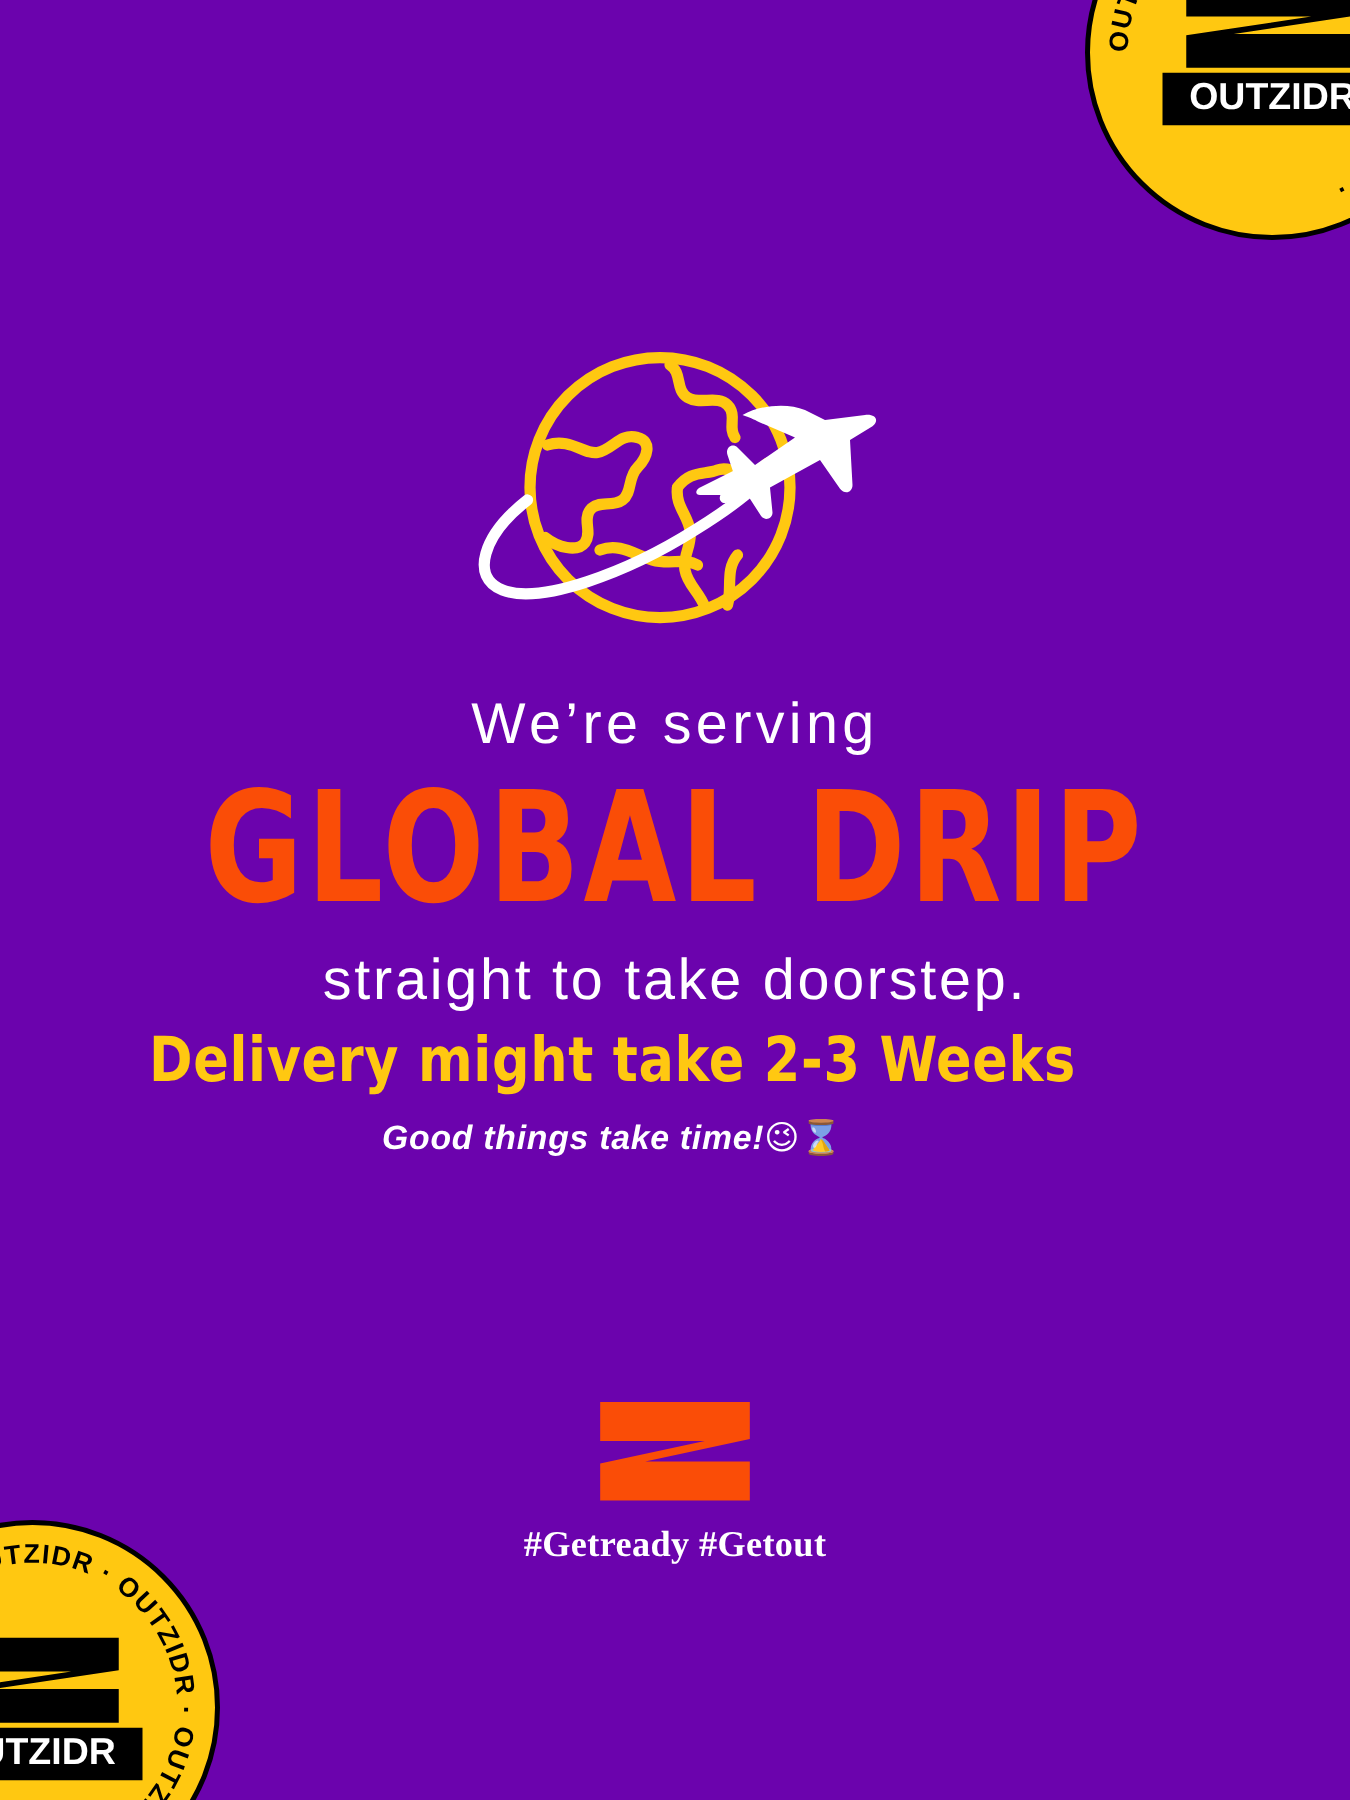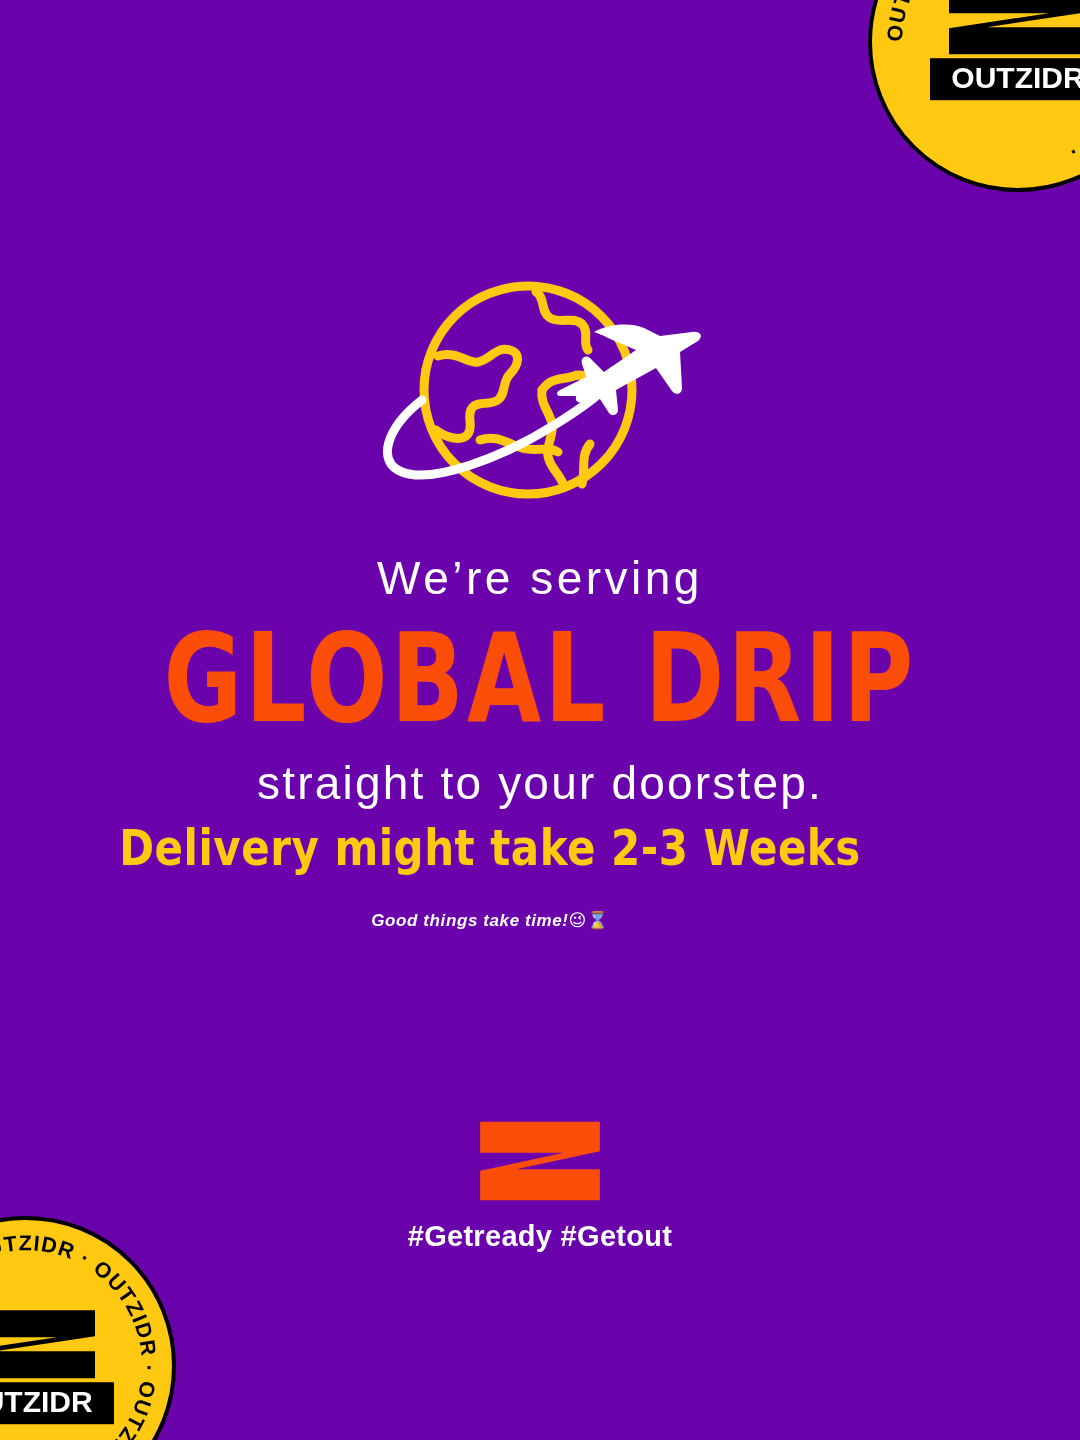--- a/index.html
+++ b/index.html
@@ -134,39 +134,40 @@
     font-size: 42px;
     font-weight: 700;
     letter-spacing: 0.5px;
     line-height: 1.15;
     margin: 0;
     transform: scaleY(1.18);
     transform-origin: center top;
   }
   #delivery-note {
     color: #ffffff;
-    font-size: 17px;
+    font-size: 27px;
     font-weight: 700;
     font-style: italic;
     letter-spacing: 0.6px;
     line-height: 1.2;
-    margin: 42px 0 0 0;
+    margin: 26px 0 0 0;
   }
   .emoji {
     font-family: "DejaVu Sans", sans-serif;
     font-style: normal;
   }
 
   
   #footer-block {
     position: absolute;
     left: 0;
     top: 1120px;
     width: 1080px;
     text-align: center;
+    font-family: Liberation Serif, serif;
   }
   #brand-mark {
     width: 124px;
     height: 82px;
     display: block;
     margin: 0 auto;
   }
   #hashtags {
     color: #ffffff;
     font-size: 29px;
@@ -215,21 +216,21 @@
                L 322,116 C 322,122 316,124 312,119 L 296,96 L 256,118 L 258,138 C 258,143 252,145 249,141
                L 238,124 L 222,130 C 217,132 214,127 217,123 L 228,110 L 222,92 C 220,86 226,82 230,86
                L 244,100 L 276,78 L 248,66 C 242,63 240,62 234,60 Z"></path>
       <path d="M 228,104 L 200,118 C 196,120 196,124 200,124 L 232,124 Z"></path>
     </g>
   </svg>
 
   <div id="headline-block">
     <p id="kicker">We’re serving</p>
     <p id="headline">GLOBAL DRIP</p>
-    <p id="subline">straight to your doorstep.</p>
+    <p id="subline">straight to take doorstep.</p>
   </div>
 
   <div id="delivery-block">
     <p id="delivery-headline">Delivery might take 2-3 Weeks</p>
     <p id="delivery-note">
       <span>Good things take time!</span><span class="emoji">😉</span><span class="emoji">⌛</span>
     </p>
   </div>
 
   <div id="footer-block">

